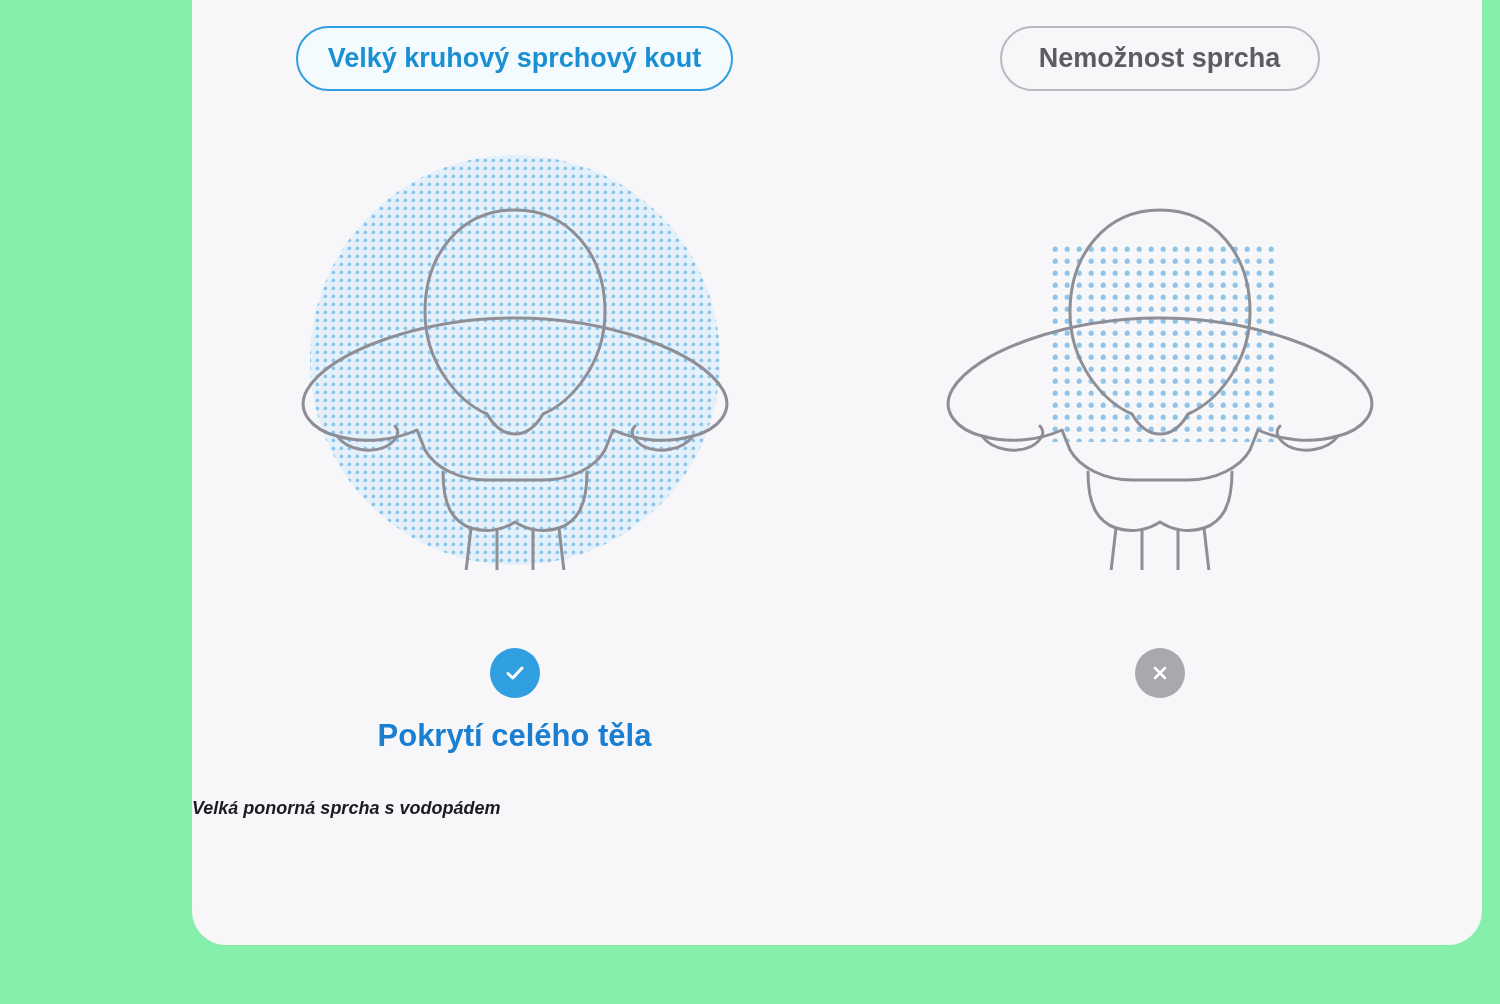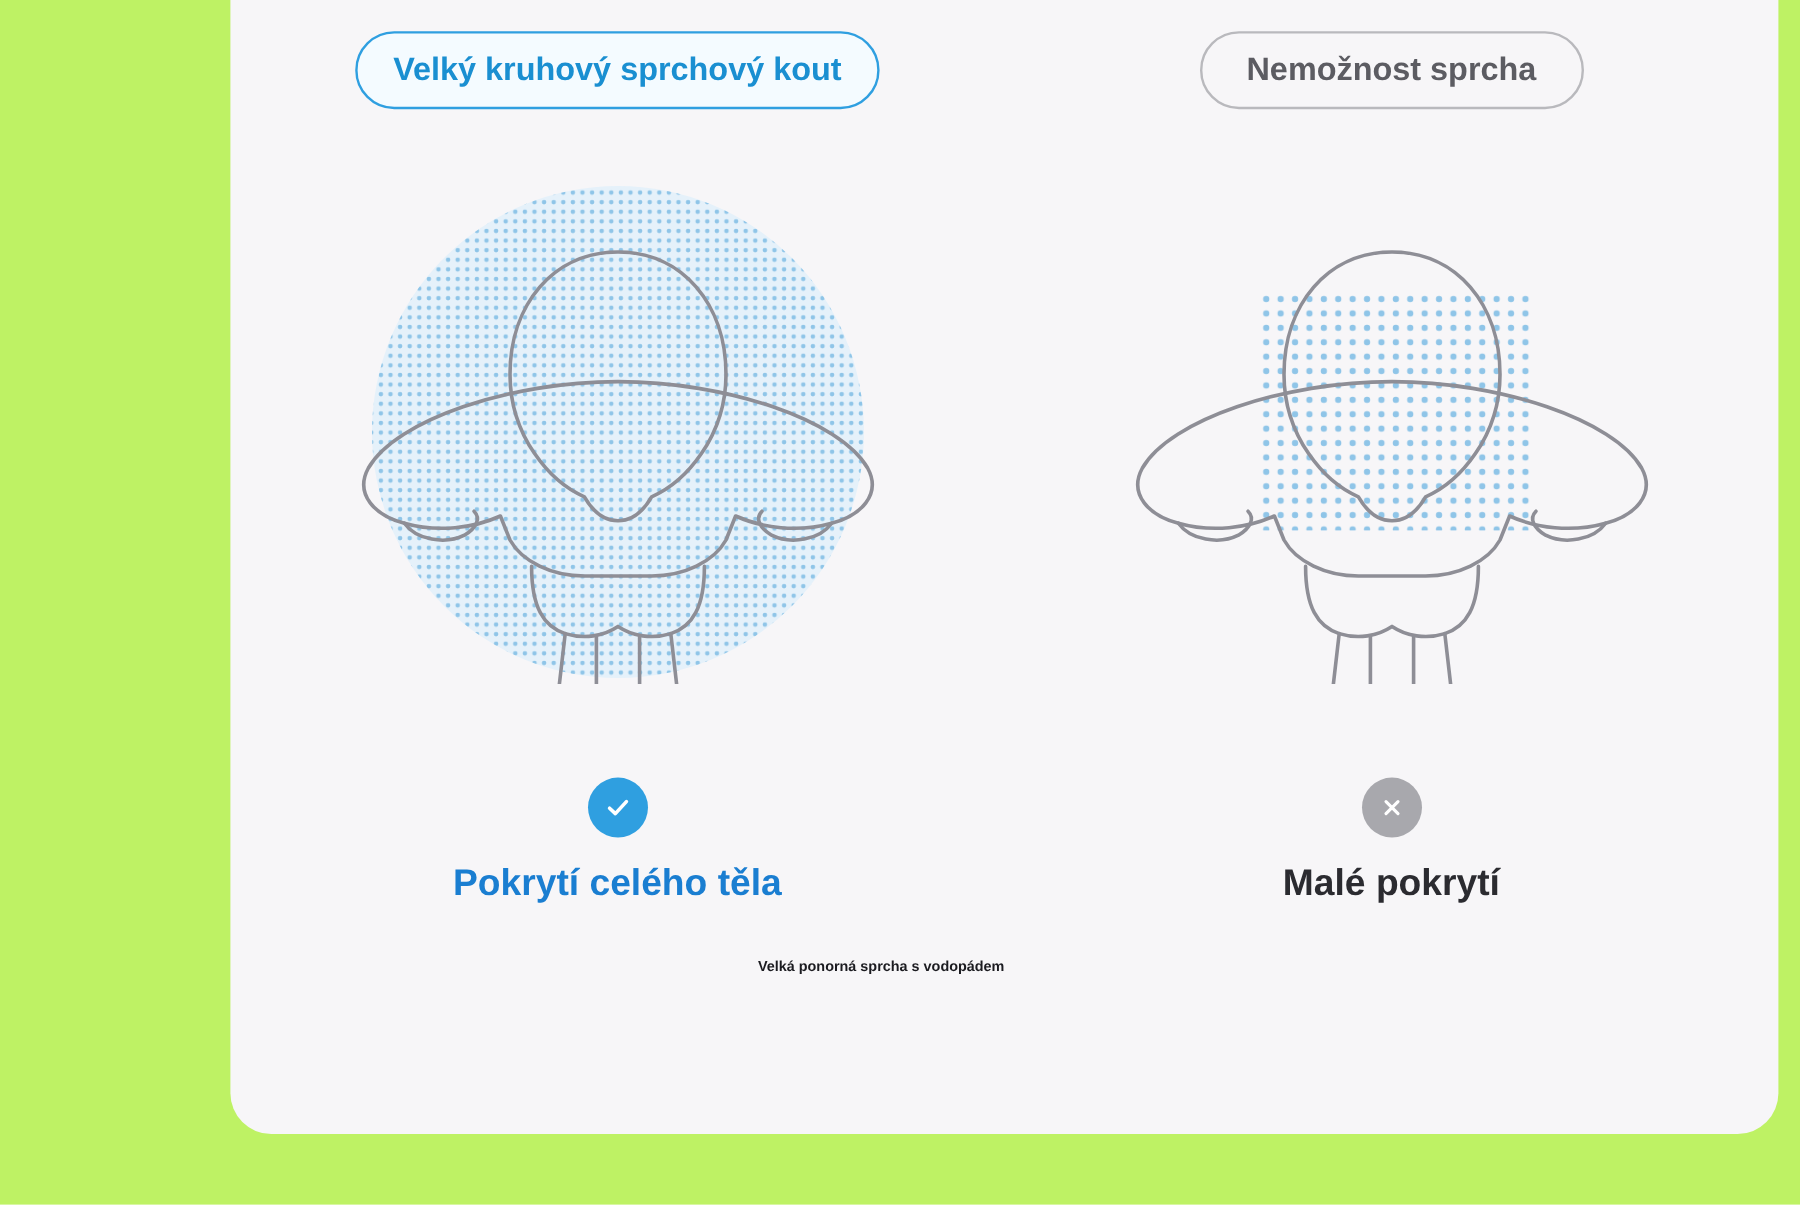--- a/index.html
+++ b/index.html
@@ -11,21 +11,21 @@
     width: 1500px;
     height: 1004px;
     font-family: "Liberation Sans", sans-serif;
     overflow: hidden;
   }
 
   .stage {
     position: relative;
     width: 1500px;
     height: 1004px;
-    background: #bef264;
+    background: #86efac;
   }
 
   
   .panel {
     position: absolute;
     left: 192px;
     top: -40px;
     width: 1290px;
     height: 985px;
     background: #f7f6f8;
@@ -122,23 +122,24 @@
     font-weight: 700;
   }
   .headline.good { color: #1a7ed1; }
   .headline.bad  { color: #2b2b30; font-weight: 600; }
 
   .subline {
     position: absolute;
     top: 798px;
     left: 0;
     width: 645px;
-    text-align: right;
-    font-size: 12px;
+    text-align: left;
+    font-size: 18px;
     font-weight: 700;
+    font-style: italic;
   }
   .subline.good { color: #1b1b20; }
   .subline.bad  { color: #6d6d73; }
 </style>
 </head>
 <body>
 
 <div class="stage">
 
   <div class="panel"></div>
@@ -268,18 +269,17 @@
       </div>
 
       <div class="verdict">
         <div class="badge cross">
           <svg width="22" height="22" viewBox="0 0 22 22">
             <path d="M6 6 L 16 16 M16 6 L 6 16" fill="none" stroke="#ffffff" stroke-width="2.6" stroke-linecap="round"></path>
           </svg>
         </div>
       </div>
 
-      <div class="headline bad">Malé pokrytí</div>
 
     </div>
 
   </div>
 </div>
 
 </body></html>

